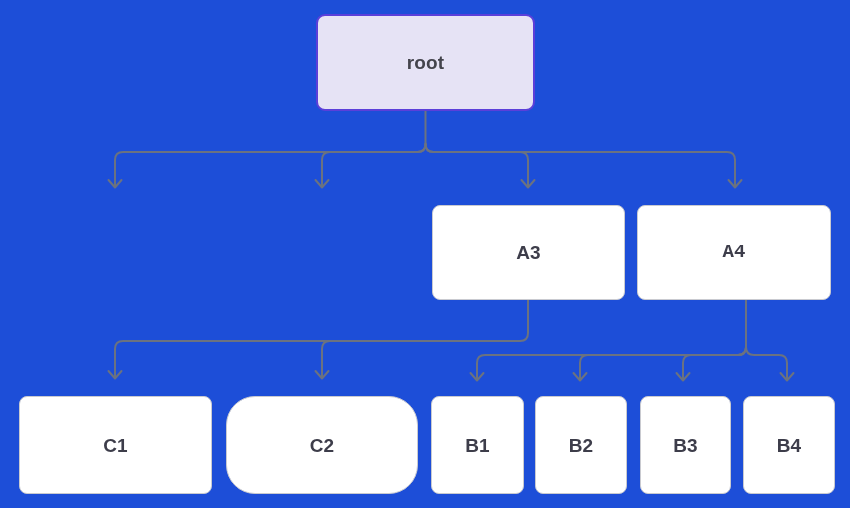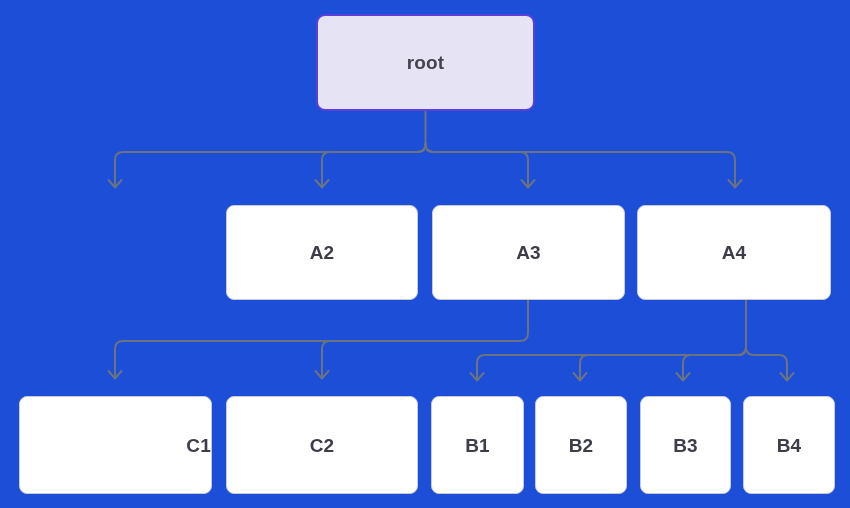--- a/index.html
+++ b/index.html
@@ -98,37 +98,34 @@
       <path d="M746,347 Q746,355 754,355 L779,355 Q787,355 787,363 L787,379"></path>
       <path d="M780.5,373 L787,380.5 L793.5,373"></path>
     </g>
   </svg>
 
   <div class="node root-node" style="left:316px; top:14px; width:219px; height:97px;">
     <span class="node-label">root</span>
   </div>
 
 
-  <div class="node" style="left:226px; top:205px; width:192px; height:95px;">
-    <span class="node-label">A2</span>
-  </div>
 
   <div class="node" style="left:432px; top:205px; width:193px; height:95px;align-items:center;">
     <span class="node-label">A3</span>
   </div>
 
-  <div class="node" style="left:637px; top:205px; width:194px; height:95px;">
+  <div class="node" style="left:637px; top:205px; width:194px; height:95px;font-family:Liberation Mono, monospace;">
     <span class="node-label">A4</span>
   </div>
 
-  <div class="node" style="left:19px; top:396px; width:193px; height:98px;justify-content:flex-end;">
+  <div class="node" style="left:19px; top:396px; width:193px; height:98px;">
     <span class="node-label">C1</span>
   </div>
 
-  <div class="node" style="left:226px; top:396px; width:192px; height:98px;">
+  <div class="node" style="left:226px; top:396px; width:192px; height:98px;border-radius:29px;">
     <span class="node-label">C2</span>
   </div>
 
   <div class="node" style="left:431px; top:396px; width:93px; height:98px;justify-content:center;">
     <span class="node-label">B1</span>
   </div>
 
   <div class="node" style="left:535px; top:396px; width:92px; height:98px;text-align:center;">
     <span class="node-label">B2</span>
   </div>

